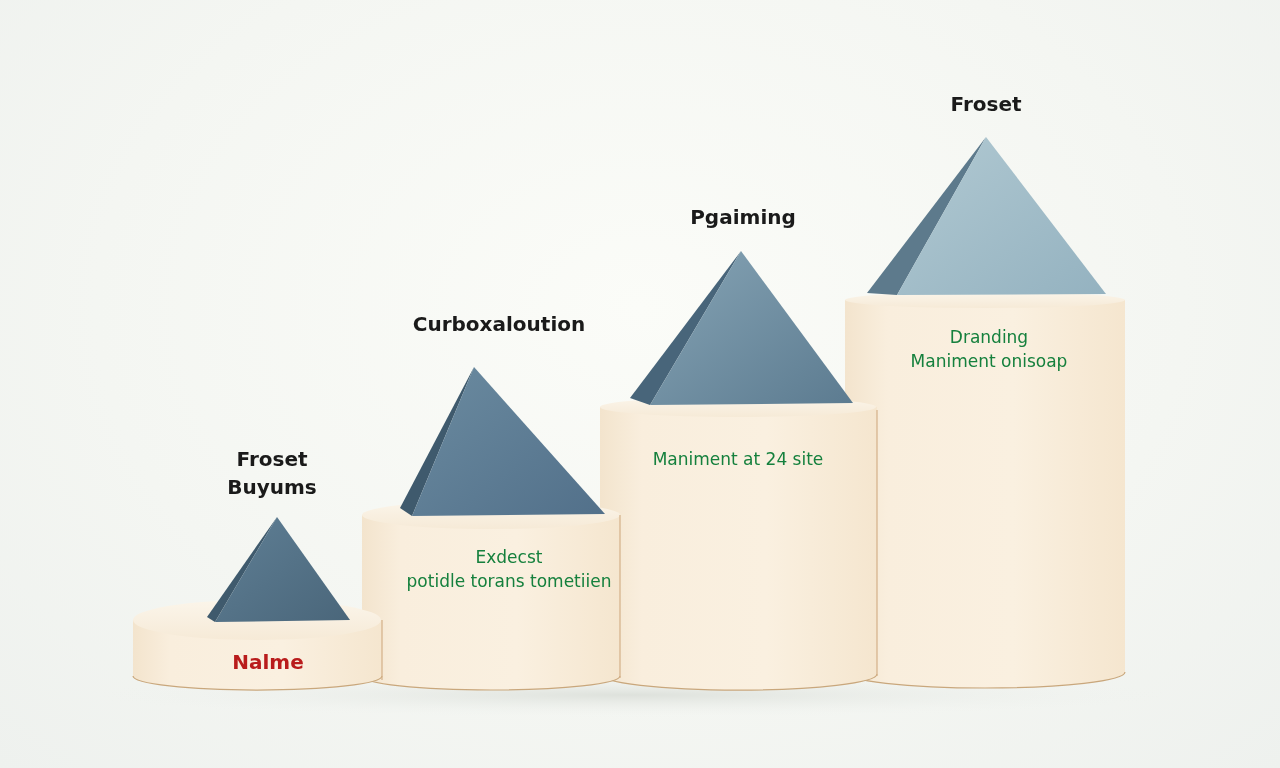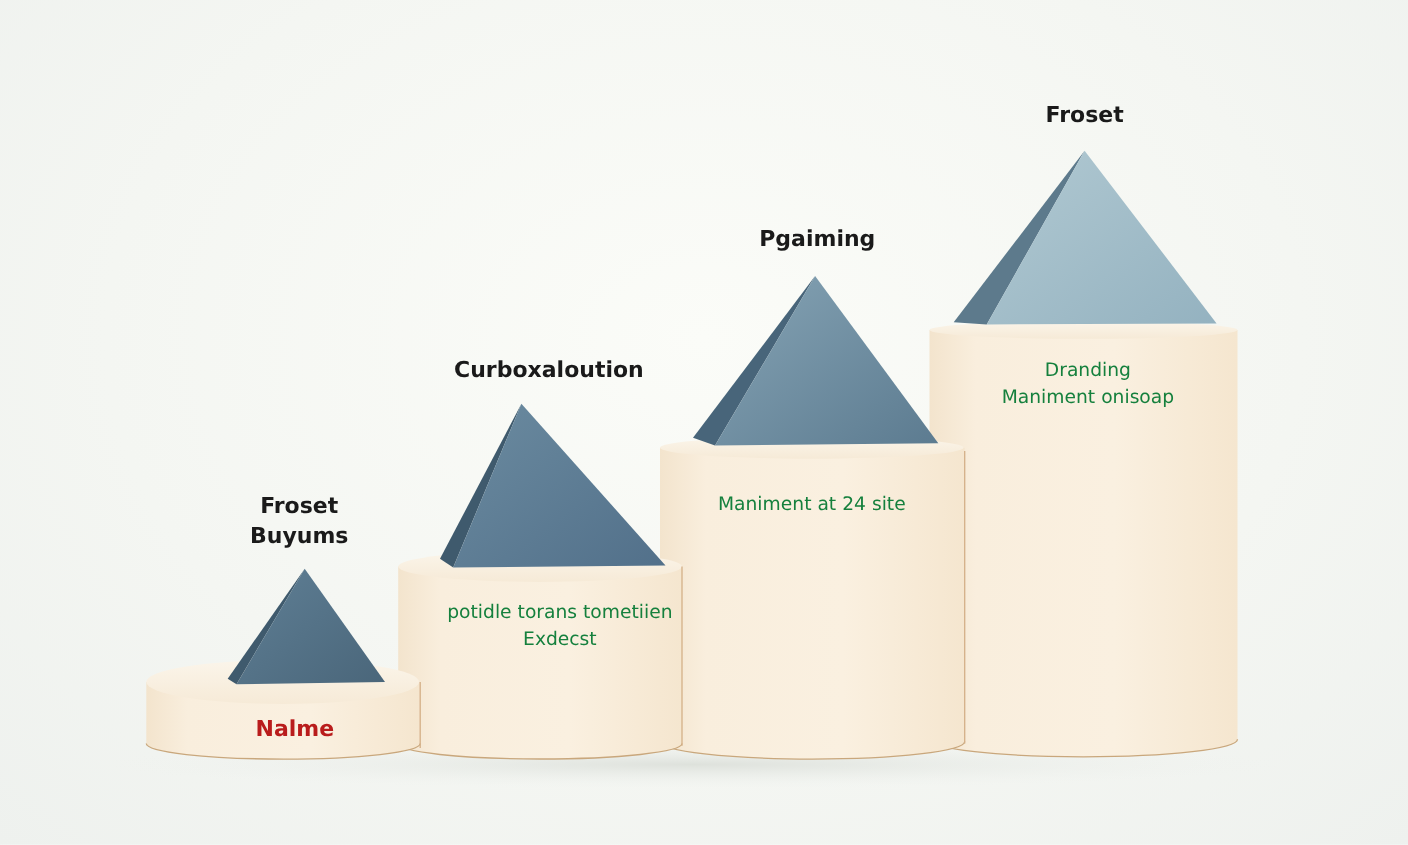--- a/index.html
+++ b/index.html
@@ -103,24 +103,24 @@
     <polygon points="986,137 897,295 1106,294" fill="url(#pyrFront4)"></polygon>
   </g>
 </svg>
 
 <div class="label title" style="left:272px; top:445px;">
   <div>Froset</div>
   <div>Buyums</div>
 </div>
 <div class="label base-label" style="left:268px; top:650px;">Nalme</div>
 
-<div class="label title" style="left:499px; top:322px;text-align:right;">Curboxaloution</div>
+<div class="label title" style="left:499px; top:310px;text-align:right;">Curboxaloution</div>
 <div class="label body-text" style="left:509px; top:546px;">
+  <div>Exdecst</div>
   <div>potidle torans tometiien</div>
-  <div>Exdecst</div>
 </div>
 
 <div class="label title" style="left:743px; top:203px;">Pgaiming</div>
 <div class="label body-text" style="left:738px; top:448px;">
   <div>Maniment at 24 site</div>
 </div>
 
 <div class="label title" style="left:986px; top:90px;">Froset</div>
 <div class="label body-text" style="left:989px; top:326px;">
   <div>Dranding</div>

